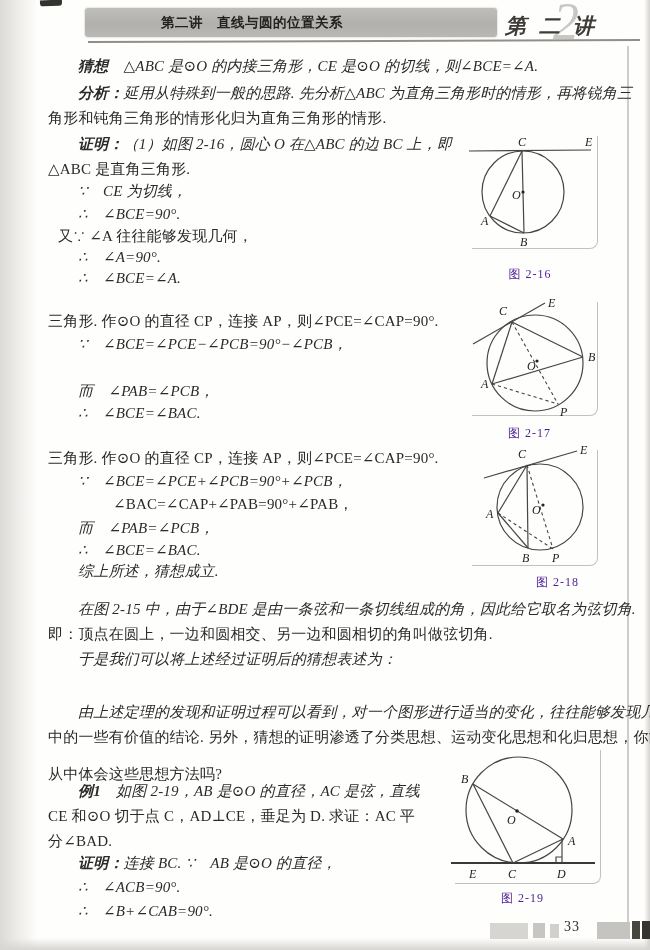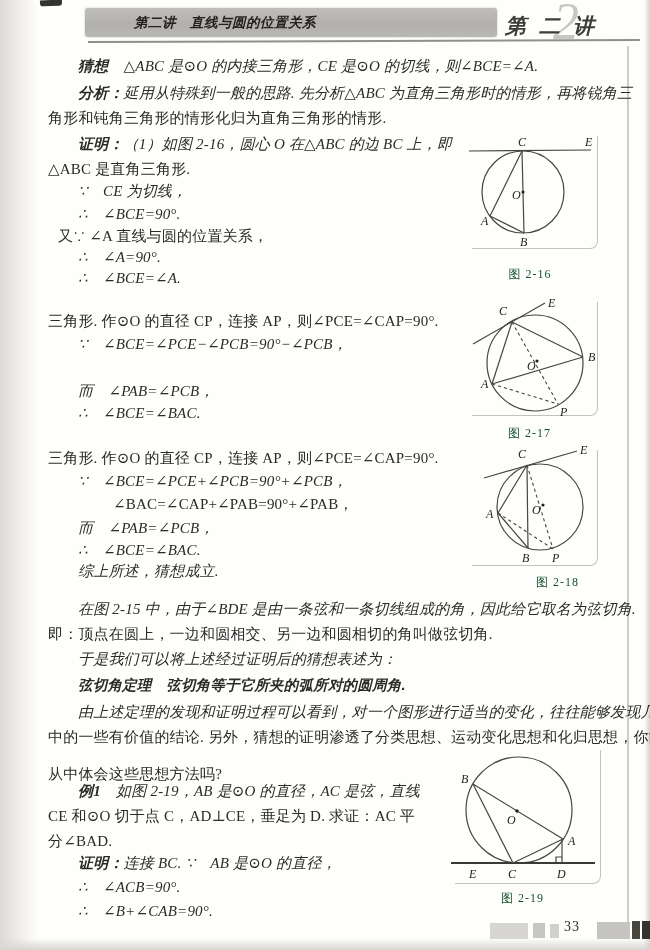--- a/index.html
+++ b/index.html
@@ -12,37 +12,37 @@
      background:linear-gradient(0deg,#d8d6d2 0%,rgba(255,255,255,0) 100%);}
   .edge-right-line{position:absolute;left:627px;top:46px;width:2px;height:888px;background:#cfcdca;}
   .edge-right{position:absolute;left:644px;top:0;width:6px;height:950px;
      background:linear-gradient(270deg,#d5d3cf,rgba(255,255,255,0));}
   .smudge{position:absolute;left:40px;top:0;width:22px;height:6px;background:#34332f;
      border-radius:0 0 3px 3px;transform:rotate(-2deg);}
   
   .band{position:absolute;left:85px;top:8px;width:412px;height:29px;border-radius:3px;
      background:linear-gradient(180deg,#c0beba 0%,#b2b0ad 55%,#bab8b4 100%);
      box-shadow:0 0 2px rgba(120,118,114,.5);}
-  .band-title{position:absolute;left:134px;top:14px;font-family:"Liberation Sans","DejaVu Sans",sans-serif;
-     font-weight:bold;font-style:italic;font-size:13.5px;color:#232220;letter-spacing:.5px;white-space:nowrap;}
+  .band-title{position:absolute;left:161px;top:14px;font-family:"Liberation Sans","DejaVu Sans",sans-serif;
+     font-weight:bold;font-size:13.5px;color:#232220;letter-spacing:.5px;white-space:nowrap;}
   .rule{position:absolute;left:88px;top:40px;width:552px;height:2px;background:#918f8b;transform:rotate(-.2deg);}
   .chapter-mark{position:absolute;left:505px;top:12px;width:120px;font-size:21px;font-weight:bold;
      font-style:italic;color:#3d3c39;letter-spacing:13px;white-space:nowrap;}
   .chapter-num{position:absolute;left:553px;top:-8px;font-size:52px;font-style:italic;color:#c9c7c3;
      font-family:"Liberation Serif",serif;}
   
   .ln{position:absolute;left:48px;font-size:15px;line-height:20px;white-space:nowrap;letter-spacing:.2px;}
   .ind{left:78px;font-style:italic;} .ind2{left:113px;} .indsm{left:58px;}
   .lbl{font-weight:bold;}
   .bold-line{font-weight:bold;font-family:"Liberation Sans","DejaVu Sans",sans-serif;font-size:14.5px;}
   
   .fig-frame{position:absolute;border-right:1.5px solid #c3c1be;border-bottom:1.5px solid #c3c1be;
      border-bottom-right-radius:8px;}
   .fig-svg{position:absolute;}
-  .fig-cap{position:absolute;font-size:12px;color:#14532d;text-align:center;letter-spacing:1px;}
+  .fig-cap{position:absolute;font-size:12px;color:#4c1d95;text-align:center;letter-spacing:1px;}
   svg .stroke{stroke:#454542;stroke-width:1.2;fill:none;}
   svg .dash{stroke:#454542;stroke-width:1.1;fill:none;stroke-dasharray:3.2,3;}
   svg .thick{stroke:#3a3936;stroke-width:2.2;fill:none;}
   svg text{font-family:"Liberation Serif","DejaVu Serif",serif;font-style:italic;font-size:12px;fill:#232220;}
   
   .pgnum{position:absolute;left:564px;top:919px;font-size:14px;color:#2f2e2c;letter-spacing:1px;}
   .fblock{position:absolute;}
 </style>
 </head>
 <body>
@@ -61,37 +61,36 @@
   <div class="chapter-num">2</div>
   <div class="chapter-mark">第二讲</div>
 
   <div class="ln ind" style="top:56px"><span class="lbl">猜想</span><span>　△ABC 是⊙O 的内接三角形，CE 是⊙O 的切线，则∠BCE=∠A.</span></div>
   <div class="ln ind" style="top:83px"><span class="lbl">分析：</span><span>延用从特殊到一般的思路. 先分析△ABC 为直角三角形时的情形，再将锐角三</span></div>
   <div class="ln" style="top:108px"><span class="lbl"></span><span>角形和钝角三角形的情形化归为直角三角形的情形.</span></div>
   <div class="ln ind" style="top:134px"><span class="lbl">证明：</span><span>（1）如图 2-16，圆心 O 在△ABC 的边 BC 上，即</span></div>
   <div class="ln" style="top:159px"><span class="lbl"></span><span>△ABC 是直角三角形.</span></div>
   <div class="ln ind" style="top:181px"><span class="lbl"></span><span>∵　CE 为切线，</span></div>
   <div class="ln ind" style="top:204px"><span class="lbl"></span><span>∴　∠BCE=90°.</span></div>
-  <div class="ln indsm" style="top:226px"><span class="lbl"></span><span>又∵ ∠A 直线与圆的位置关系，</span></div>
+  <div class="ln indsm" style="top:226px"><span class="lbl"></span><span>又∵ ∠A 往往能够发现几何，</span></div>
   <div class="ln ind" style="top:247px"><span class="lbl"></span><span>∴　∠A=90°.</span></div>
   <div class="ln ind" style="top:268px"><span class="lbl"></span><span>∴　∠BCE=∠A.</span></div>
   <div class="ln" style="top:311px"><span class="lbl"></span><span>三角形. 作⊙O 的直径 CP，连接 AP，则∠PCE=∠CAP=90°.</span></div>
   <div class="ln ind" style="top:334px"><span class="lbl"></span><span>∵　∠BCE=∠PCE−∠PCB=90°−∠PCB，</span></div>
   <div class="ln ind" style="top:381px"><span class="lbl"></span><span>而　∠PAB=∠PCB，</span></div>
   <div class="ln ind" style="top:403px"><span class="lbl"></span><span>∴　∠BCE=∠BAC.</span></div>
   <div class="ln" style="top:448px"><span class="lbl"></span><span>三角形. 作⊙O 的直径 CP，连接 AP，则∠PCE=∠CAP=90°.</span></div>
   <div class="ln ind" style="top:471px"><span class="lbl"></span><span>∵　∠BCE=∠PCE+∠PCB=90°+∠PCB，</span></div>
   <div class="ln ind2" style="top:494px"><span class="lbl"></span><span>∠BAC=∠CAP+∠PAB=90°+∠PAB，</span></div>
   <div class="ln ind" style="top:518px"><span class="lbl"></span><span>而　∠PAB=∠PCB，</span></div>
   <div class="ln ind" style="top:540px"><span class="lbl"></span><span>∴　∠BCE=∠BAC.</span></div>
   <div class="ln ind" style="top:561px"><span class="lbl"></span><span>综上所述，猜想成立.</span></div>
   <div class="ln ind" style="top:599px"><span class="lbl"></span><span>在图 2-15 中，由于∠BDE 是由一条弦和一条切线组成的角，因此给它取名为弦切角.</span></div>
   <div class="ln" style="top:624px"><span class="lbl"></span><span>即：顶点在圆上，一边和圆相交、另一边和圆相切的角叫做弦切角.</span></div>
   <div class="ln ind" style="top:649px"><span class="lbl"></span><span>于是我们可以将上述经过证明后的猜想表述为：</span></div>
-  <div class="ln ind bold-line" style="top:675px"><span class="lbl">弦切角定理</span><span>　弦切角等于它所夹的弧所对的圆周角.</span></div>
   <div class="ln ind" style="top:702px"><span class="lbl"></span><span>由上述定理的发现和证明过程可以看到，对一个图形进行适当的变化，往往能够发现几何</span></div>
   <div class="ln" style="top:727px"><span class="lbl"></span><span>中的一些有价值的结论. 另外，猜想的证明渗透了分类思想、运动变化思想和化归思想，你能</span></div>
   <div class="ln" style="top:764px"><span class="lbl"></span><span>从中体会这些思想方法吗?</span></div>
   <div class="ln ind" style="top:781px"><span class="lbl">例1</span><span>　如图 2-19，AB 是⊙O 的直径，AC 是弦，直线</span></div>
   <div class="ln" style="top:806px"><span class="lbl"></span><span>CE 和⊙O 切于点 C，AD⊥CE，垂足为 D. 求证：AC 平</span></div>
   <div class="ln" style="top:831px"><span class="lbl"></span><span>分∠BAD.</span></div>
   <div class="ln ind" style="top:853px"><span class="lbl">证明：</span><span>连接 BC. ∵　AB 是⊙O 的直径，</span></div>
   <div class="ln ind" style="top:877px"><span class="lbl"></span><span>∴　∠ACB=90°.</span></div>
   <div class="ln ind" style="top:901px"><span class="lbl"></span><span>∴　∠B+∠CAB=90°.</span></div>
 

